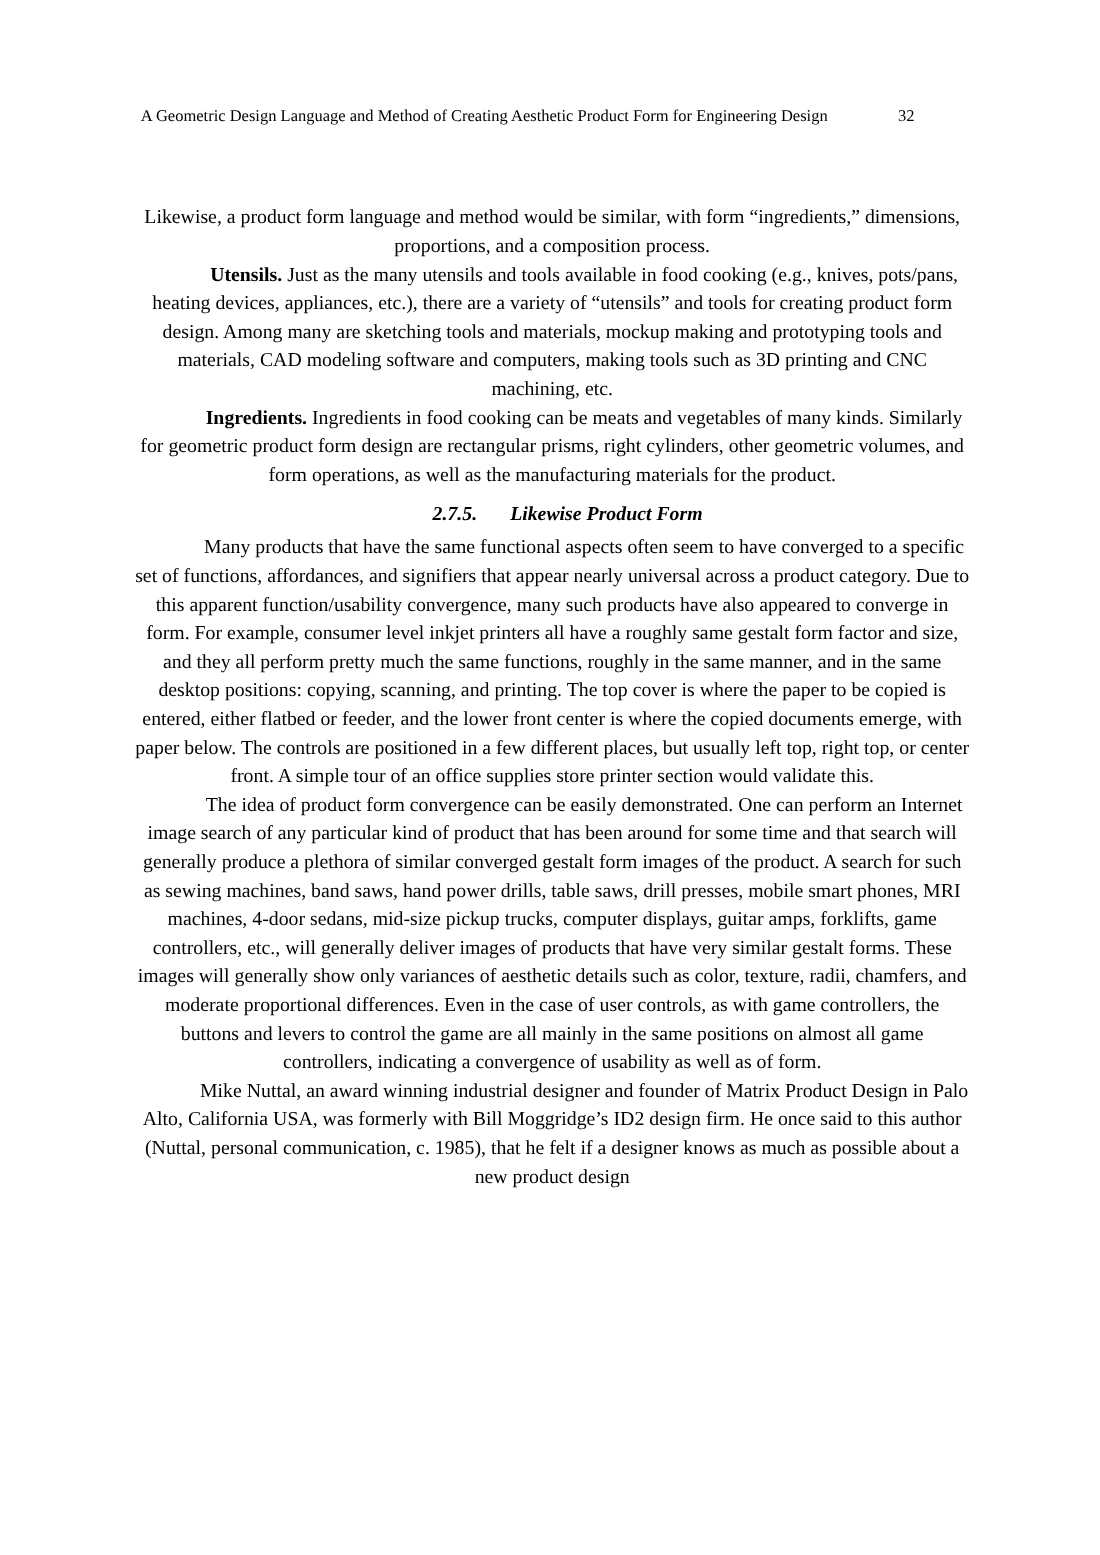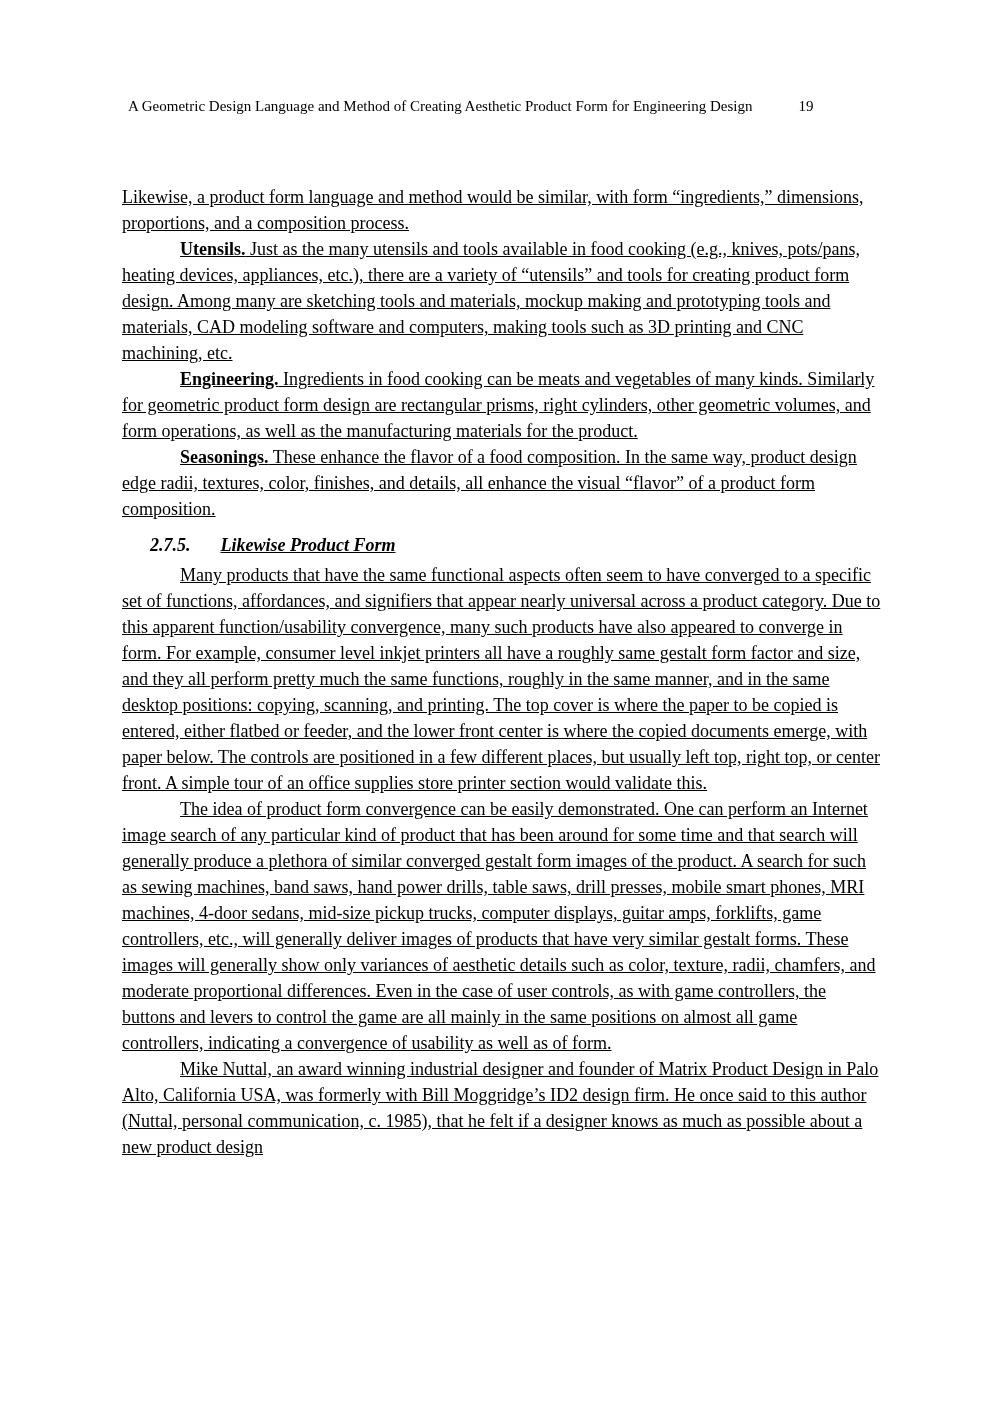--- a/index.html
+++ b/index.html
@@ -16,34 +16,34 @@
     background: #ffffff;
     color: #000000;
     font-family: "Liberation Serif", serif;
     overflow: hidden;
   }
   .running-header {
     display: flex;
     align-items: baseline;
     font-size: 15px;
     line-height: 20px;
+    gap: 18px;
   }
   .running-header .rh-title {
     padding-left: 6px;
   }
   .running-header .rh-page {
     margin-left: 46px;
     white-space: nowrap;
   }
   .content {
     margin-top: 68px;
     font-size: 18px;
     line-height: 26px;
-    text-align: left;
-    text-decoration: underline;
+    text-align: center;
   }
   .content p {
     margin: 0;
   }
   p.body-para {
     text-indent: 58px;
   }
   p.body-para-flush {
     text-indent: 0;
   }
@@ -61,32 +61,31 @@
     font-weight: bold;
   }
 </style>
 </head>
 <body>
 
 <div class="page">
 
   <div class="running-header">
     <span class="rh-title">A Geometric Design Language and Method of Creating Aesthetic Product Form for Engineering Design</span>
-    <span class="rh-page">19</span>
+    <span class="rh-page">32</span>
   </div>
 
   <div class="content">
 
     <p class="body-para-flush"><span>Likewise, a product form language and method would be similar, with form “ingredients,” dimensions, proportions, and a composition process.</span></p>
 
     <p class="body-para"><span class="lead">Utensils.</span><span> Just as the many utensils and tools available in food cooking (e.g., knives, pots/pans, heating devices, appliances, etc.), there are a variety of “utensils” and tools for creating product form design. Among many are sketching tools and materials, mockup making and prototyping tools and materials, CAD modeling software and computers, making tools such as 3D printing and CNC machining, etc.</span></p>
 
-    <p class="body-para"><span class="lead">Engineering.</span><span> Ingredients in food cooking can be meats and vegetables of many kinds. Similarly for geometric product form design are rectangular prisms, right cylinders, other geometric volumes, and form operations, as well as the manufacturing materials for the product.</span></p>
+    <p class="body-para"><span class="lead">Ingredients.</span><span> Ingredients in food cooking can be meats and vegetables of many kinds. Similarly for geometric product form design are rectangular prisms, right cylinders, other geometric volumes, and form operations, as well as the manufacturing materials for the product.</span></p>
 
-    <p class="body-para"><span class="lead">Seasonings.</span><span> These enhance the flavor of a food composition. In the same way, product design edge radii, textures, color, finishes, and details, all enhance the visual “flavor” of a product form composition.</span></p>
 
     <p class="section-heading"><span class="h-num">2.7.5.</span><span class="h-title">Likewise Product Form</span></p>
 
     <p class="body-para"><span>Many products that have the same functional aspects often seem to have converged to a specific set of functions, affordances, and signifiers that appear nearly universal across a product category. Due to this apparent function/usability convergence, many such products have also appeared to converge in form. For example, consumer level inkjet printers all have a roughly same gestalt form factor and size, and they all perform pretty much the same functions, roughly in the same manner, and in the same desktop positions: copying, scanning, and printing. The top cover is where the paper to be copied is entered, either flatbed or feeder, and the lower front center is where the copied documents emerge, with paper below. The controls are positioned in a few different places, but usually left top, right top, or center front. A simple tour of an office supplies store printer section would validate this.</span></p>
 
     <p class="body-para"><span>The idea of product form convergence can be easily demonstrated. One can perform an Internet image search of any particular kind of product that has been around for some time and that search will generally produce a plethora of similar converged gestalt form images of the product. A search for such as sewing machines, band saws, hand power drills, table saws, drill presses, mobile smart phones, MRI machines, 4-door sedans, mid-size pickup trucks, computer displays, guitar amps, forklifts, game controllers, etc., will generally deliver images of products that have very similar gestalt forms. These images will generally show only variances of aesthetic details such as color, texture, radii, chamfers, and moderate proportional differences. Even in the case of user controls, as with game controllers, the buttons and levers to control the game are all mainly in the same positions on almost all game controllers, indicating a convergence of usability as well as of form.</span></p>
 
     <p class="body-para"><span>Mike Nuttal, an award winning industrial designer and founder of Matrix Product Design in Palo Alto, California USA, was formerly with Bill Moggridge’s ID2 design firm. He once said to this author (Nuttal, personal communication, c. 1985), that he felt if a designer knows as much as possible about a new product design</span></p>
 
   </div>

